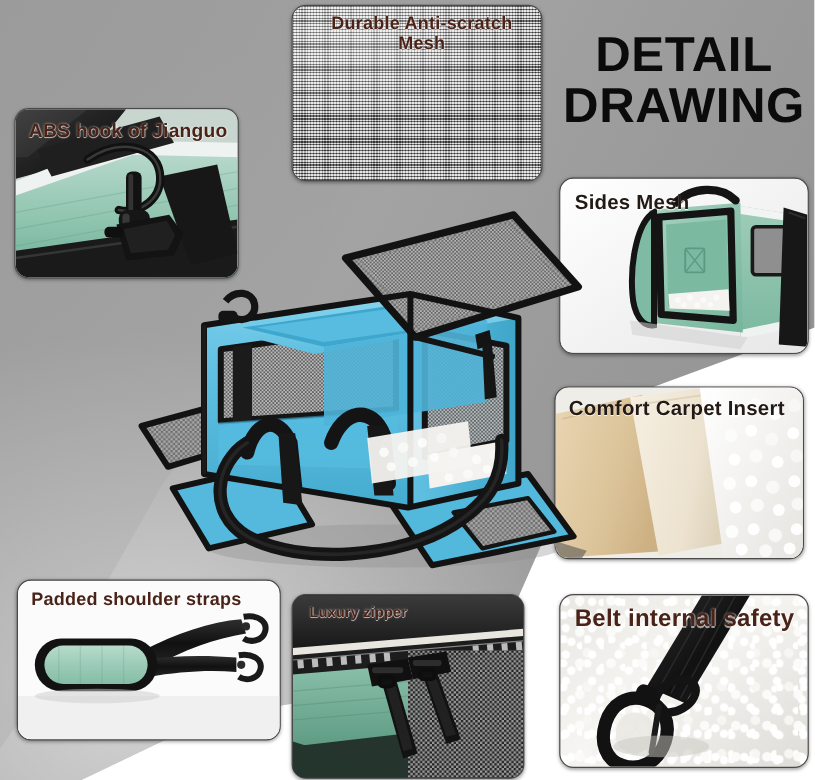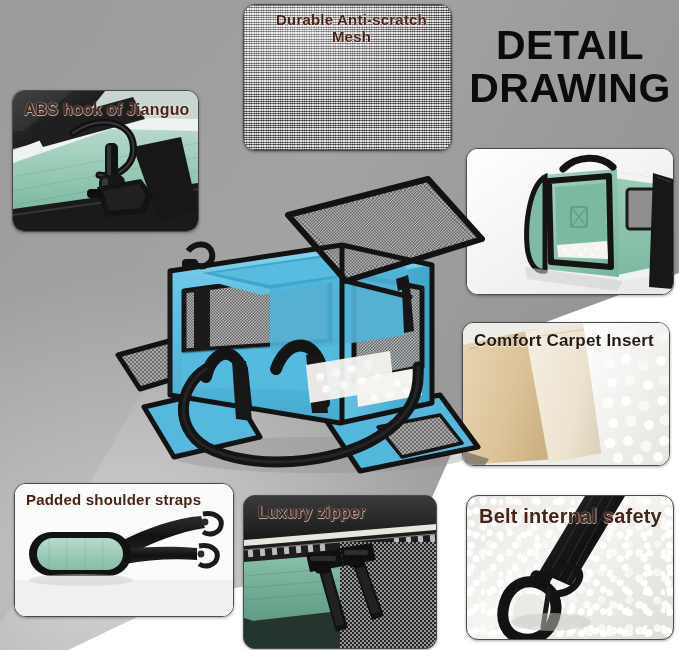--- a/index.html
+++ b/index.html
@@ -240,20 +240,21 @@
         </g>
 
         <path d="M96,20 C110,6 134,6 146,18" fill="none" stroke="#141414" stroke-width="7" stroke-linecap="round"></path>
 
         <path d="M186,24 L206,30 L206,140 L182,138 Z" fill="#171717"></path>
         <path d="M190,28 L204,33" stroke="#3a3a3a" stroke-width="1.5" opacity=".7"></path>
 
         <path d="M58,118 L156,132 L150,142 L60,130 Z" fill="#cfcfcf" opacity=".55"></path>
       </svg>
     </div>
+    <div class="label dark" style="left:12px; top:10px; font-size:17px;">Sides Mesh</div>
   </div>
 
   <div class="panel" style="left:462px; top:322px; width:206px; height:142px; background:#f6f5f2;">
     <div class="pimg">
       <svg width="206" height="142" viewBox="0 0 206 142" preserveAspectRatio="none">
         <defs>
           <linearGradient id="beige" x1="0" y1="0" x2="1" y2="0.4">
             <stop offset="0%" stop-color="#e8d5b2"></stop>
             <stop offset="60%" stop-color="#dcc49a"></stop>
             <stop offset="100%" stop-color="#cdb183"></stop>
@@ -430,21 +431,21 @@
           <rect x="100" y="54" width="24" height="5" rx="2" fill="#343434" opacity=".8"></rect>
 
           <path d="M108,66 L120,64 L140,120 L128,124 Z" fill="#121212"></path>
           <path d="M112,72 L120,70 L136,116 L128,118 Z" fill="#2c2c2c" opacity=".6"></path>
 
           <rect x="72" y="68" width="12" height="8" rx="3" fill="none" stroke="#0d0d0d" stroke-width="3"></rect>
           <rect x="106" y="62" width="12" height="8" rx="3" fill="none" stroke="#0d0d0d" stroke-width="3"></rect>
         </g>
       </svg>
     </div>
-    <div class="label" style="left:14px; top:8px; font-size:16px;">Luxury zipper</div>
+    <div class="label" style="left:14px; top:8px; font-size:12px;">Luxury zipper</div>
   </div>
 
   <div class="panel sherpa" style="left:466px; top:495px; width:206px; height:143px;">
     <div class="pimg">
       <svg width="206" height="143" viewBox="0 0 206 143" preserveAspectRatio="none">
         <defs>
           <linearGradient id="beltW" x1="0" y1="0" x2="1" y2="1">
             <stop offset="0%" stop-color="#2c2c2c"></stop>
             <stop offset="55%" stop-color="#111111"></stop>
             <stop offset="100%" stop-color="#222222"></stop>

